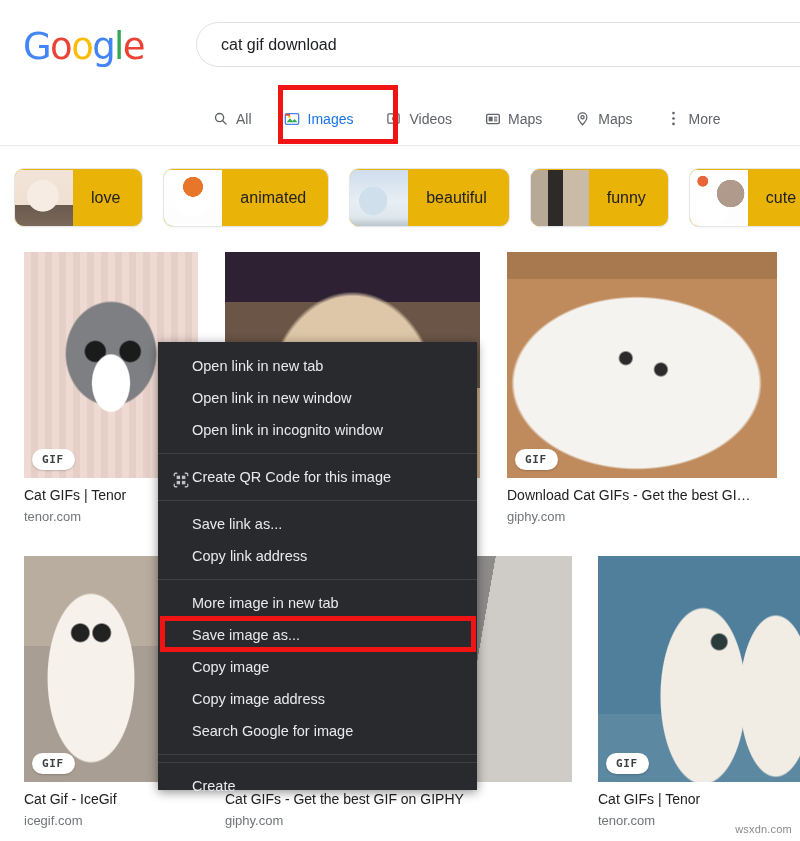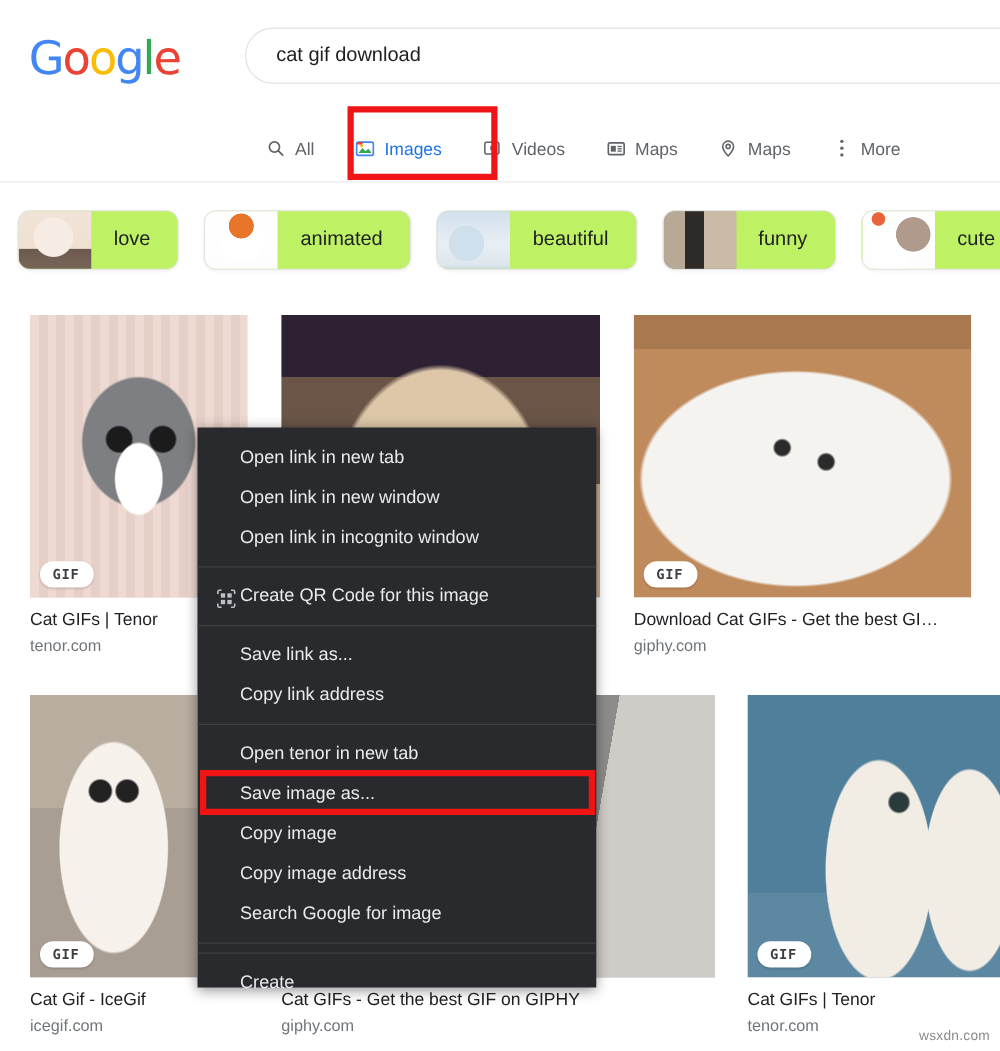--- a/index.html
+++ b/index.html
@@ -60,22 +60,22 @@
     position: absolute; left: 278px; top: 85px;
     width: 120px; height: 59px;
     border: 5px solid #f01414; background: transparent;
     z-index: 40;
   }
 
   
   .chips { position: absolute; left: 14px; top: 168px; display: flex; gap: 20px; }
   .chip {
     display: flex; align-items: center;
-    height: 48px; border: 1px solid #e4e6e8; border-radius: 10px;
-    background: #bef264; overflow: hidden;
+    height: 59px; border: 1px solid #e4e6e8; border-radius: 10px;
+    background: #eab308; overflow: hidden;
     box-shadow: 0 1px 2px rgba(0,0,0,0.04);
   }
   .chip-thumb { width: 58px; height: 56px; flex: 0 0 58px; background-size: cover; background-position: center; }
   .chip-label { padding: 0 22px 0 18px; font-size: 16px; color: #202124; white-space: nowrap; }
 
   
   .th-love { background:
       radial-gradient(circle at 48% 46%, #f6ece4 0 36%, rgba(246,236,228,0) 38%),
       radial-gradient(circle at 36% 44%, #3a2a24 0 7%, rgba(0,0,0,0) 8%),
       radial-gradient(circle at 60% 44%, #3a2a24 0 7%, rgba(0,0,0,0) 8%),
@@ -381,21 +381,21 @@
     <div class="ctx-item">
       <span>Save link as...</span>
     </div>
     <div class="ctx-item">
       <span>Copy link address</span>
     </div>
 
     <div class="ctx-sep"></div>
 
     <div class="ctx-item">
-      <span>Open tenor in new tab</span>
+      <span>More image in new tab</span>
     </div>
 
     <div class="ctx-item">
       <span>Save image as...</span>
       <span class="hl-save"></span>
     </div>
 
     <div class="ctx-item">
       <span>Copy image</span>
     </div>

